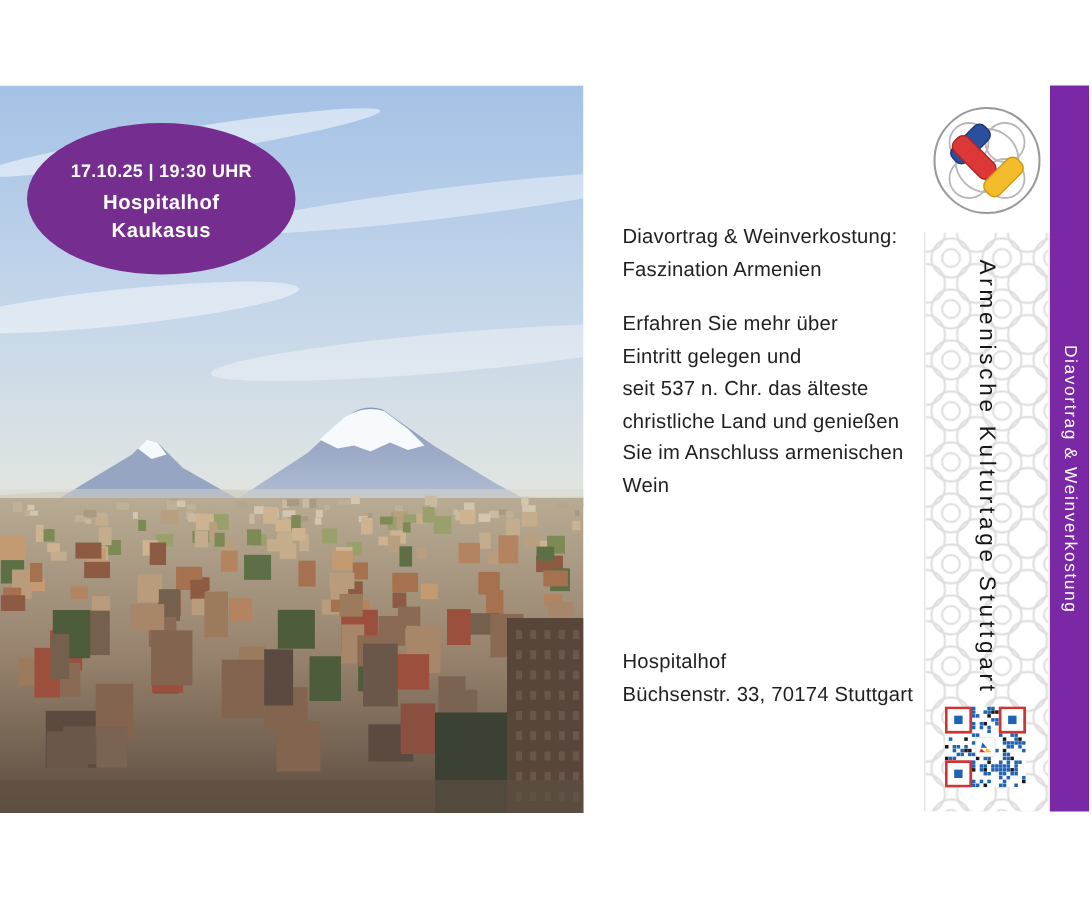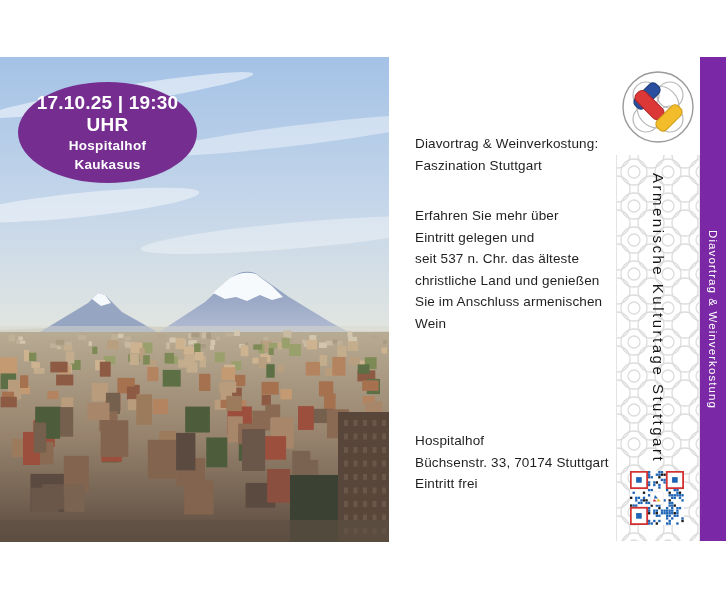--- a/index.html
+++ b/index.html
@@ -6,28 +6,28 @@
   .page{position:relative;width:728px;height:600px;background:#ffffff;overflow:hidden;
         font-family:"Liberation Sans",sans-serif;}
 
   
   .photo{position:absolute;left:0;top:57px;width:389px;height:485px;display:block;}
 
   
   .badge{position:absolute;left:18px;top:82px;width:179px;height:101px;border-radius:50%;
          background:var(--badge-purple,#752d90);color:#fff;text-align:center;
          display:flex;flex-direction:column;align-items:center;justify-content:center;}
-  .badge .l1{font-size:19px;font-weight:700;line-height:22px;letter-spacing:.2px;}
+  .badge .l1{font-size:12px;font-weight:700;line-height:22px;letter-spacing:.2px;}
   .badge .l2,.badge .l3{font-size:13.5px;font-weight:700;line-height:19px;letter-spacing:.3px;}
 
   
   .col{position:absolute;left:415px;top:0;width:202px;color:var(--text-dark,#1f1f1f);
        font-size:13.5px;line-height:21.5px;letter-spacing:.15px;}
   .block{position:absolute;left:0;width:202px;}
-  .title-block{top:133px;}
+  .title-block{top:147px;}
   .body-block{top:205px;}
   .venue-block{top:430px;}
 
   
   .logo{position:absolute;left:620px;top:69px;width:76px;height:76px;}
 
   
   .sidebar{position:absolute;left:616px;top:155px;width:82px;height:386px;
            display:flex;align-items:center;justify-content:center;
            border-left:1px solid #e3e3e3;border-right:1px solid #e3e3e3;}
@@ -353,34 +353,33 @@
 
   <div class="badge">
     <div class="l1">17.10.25 | 19:30 UHR</div>
     <div class="l2">Hospitalhof</div>
     <div class="l3">Kaukasus</div>
   </div>
 
   <div class="col">
     <div class="block title-block">
       <div>Diavortrag &amp; Weinverkostung:</div>
-      <div>Faszination Stuttgart</div>
+      <div>Faszination Armenien</div>
     </div>
     <div class="block body-block">
       <div>Erfahren Sie mehr über</div>
       <div>Eintritt gelegen und</div>
       <div>seit 537 n. Chr. das älteste</div>
       <div>christliche Land und genießen</div>
       <div>Sie im Anschluss armenischen</div>
       <div>Wein</div>
     </div>
     <div class="block venue-block">
       <div>Hospitalhof</div>
       <div>Büchsenstr. 33, 70174 Stuttgart</div>
-      <div>Eintritt frei</div>
     </div>
   </div>
 
   <svg class="logo" viewBox="0 0 76 76">
     <g fill="none" stroke="#9a9a9a" stroke-width="1.4">
       <circle cx="38" cy="38" r="35"></circle>
     </g>
     <g fill="none" stroke="#b8b8b8" stroke-width="1.2">
       <circle cx="26" cy="26" r="13"></circle>
       <circle cx="50" cy="26" r="13"></circle>

